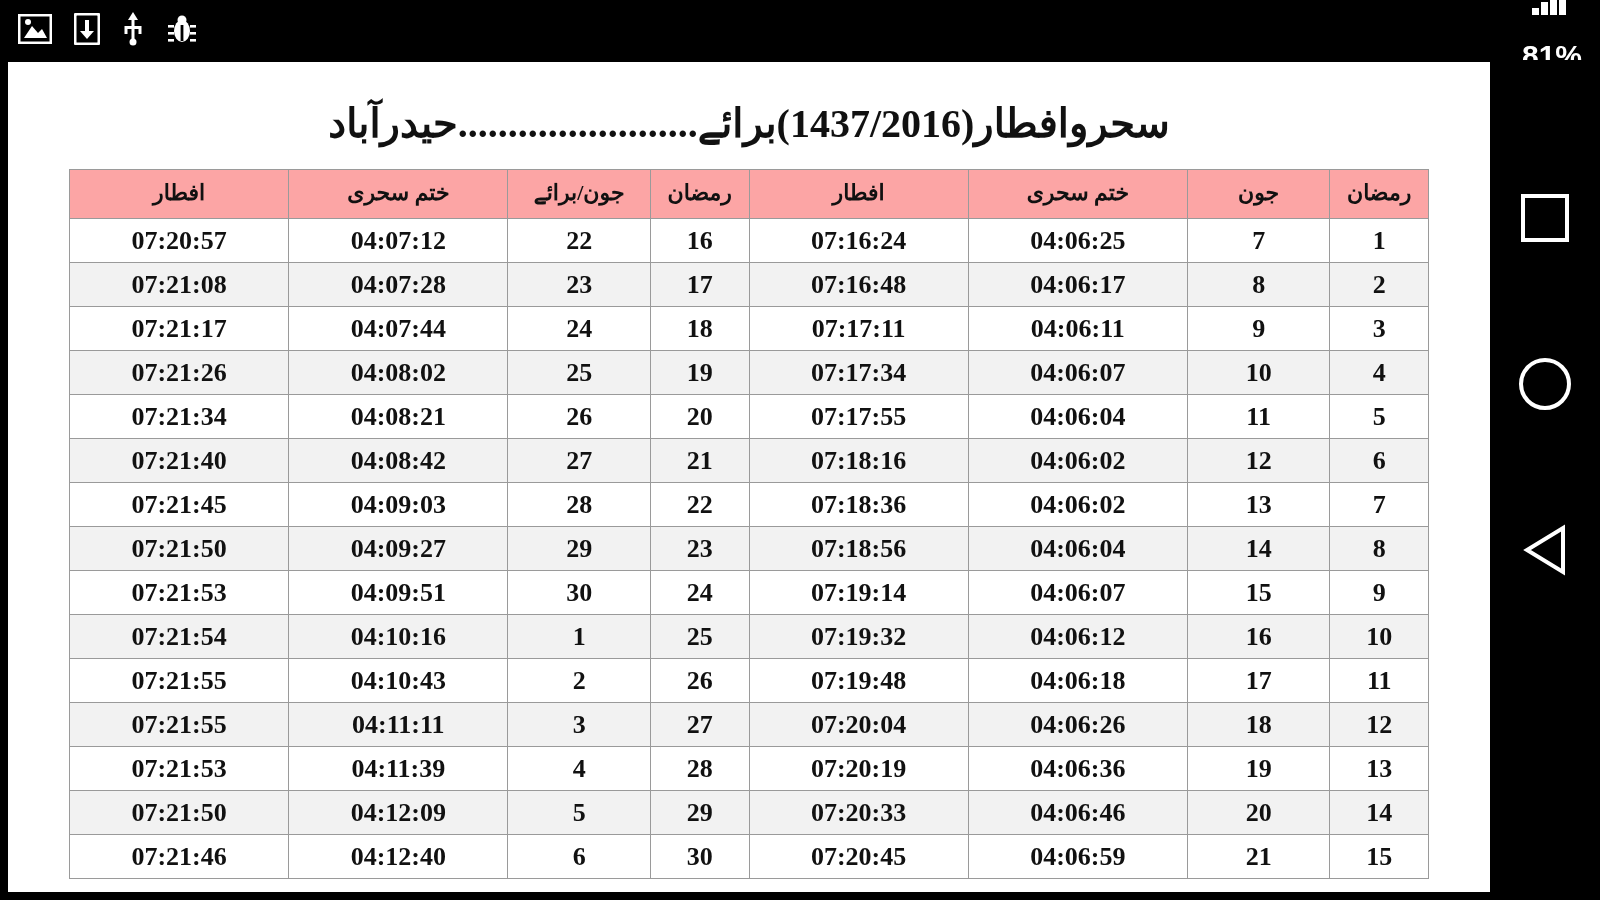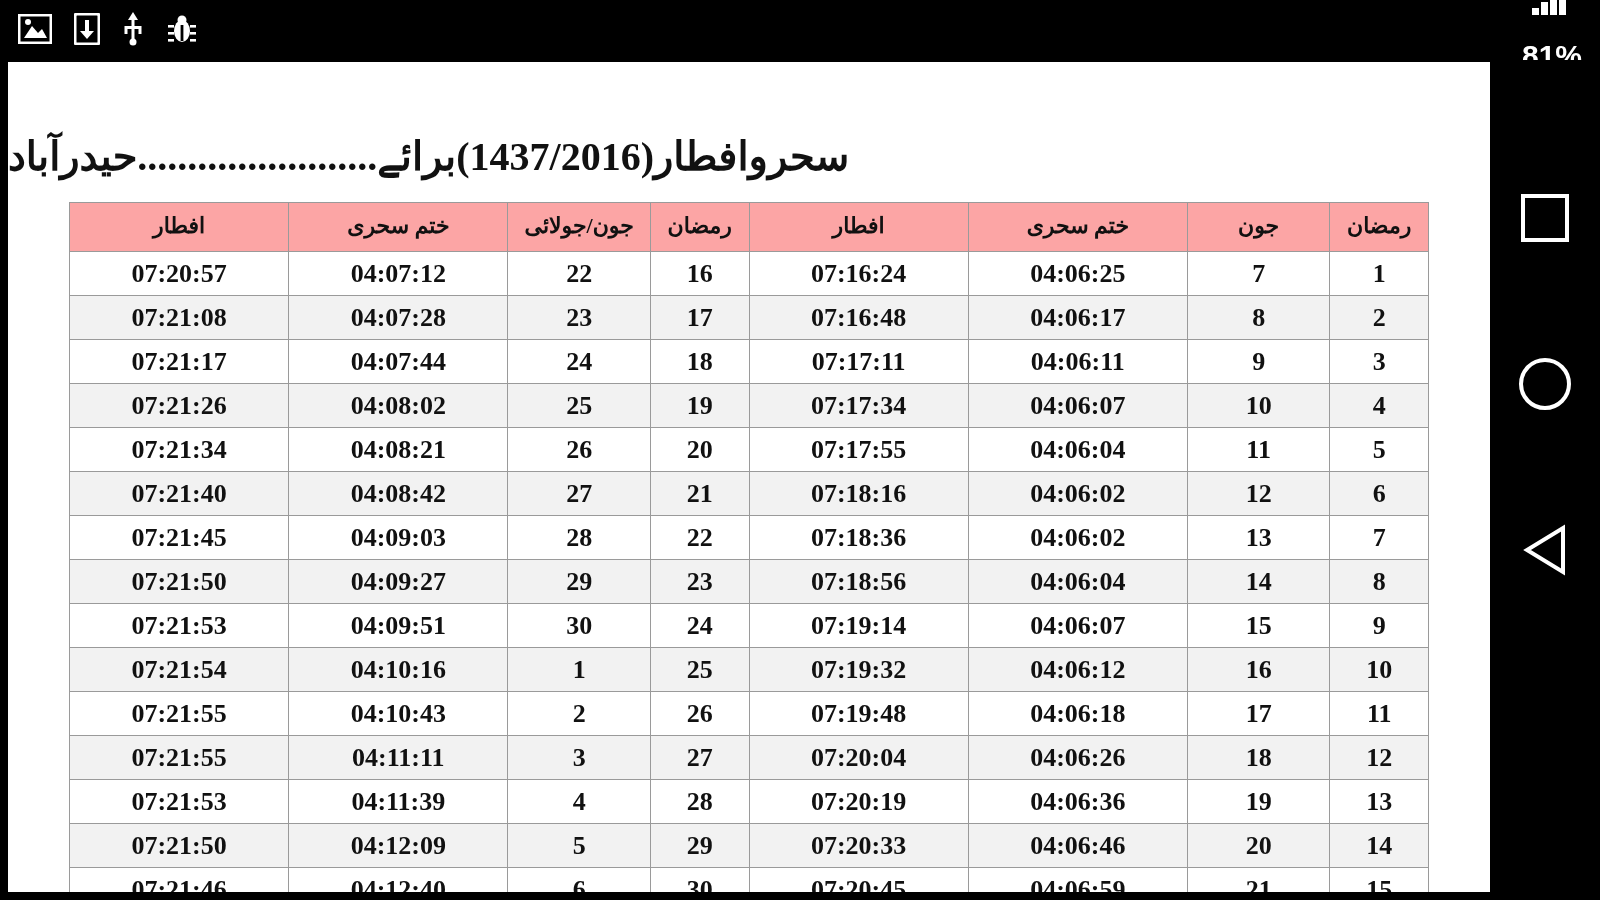--- a/index.html
+++ b/index.html
@@ -104,26 +104,26 @@
     position: absolute;
     left: 8px;
     top: 62px;
     width: 1482px;
     height: 830px;
     background: #fff;
     overflow: hidden;
   }
 
   #doc-title {
-    text-align: left;
+    text-align: center;
     font-family: "Liberation Serif", serif;
     font-weight: bold;
     font-size: 40px;
     color: #111;
-    margin-top: 71px;
+    margin-top: 38px;
     direction: rtl;
     white-space: nowrap;
   }
 
   table.cal {
     border-collapse: collapse;
     margin: 22px auto 0 auto;
     width: 1360px;
     direction: rtl;
     background: #fff;
@@ -250,21 +250,21 @@
           <col class="c-sah">
           <col class="c-ift">
       </colgroup>
       <thead>
         <tr>
           <th>رمضان</th>
           <th>جون</th>
           <th>ختم سحری</th>
           <th>افطار</th>
           <th>رمضان</th>
-          <th>جون/جولائی</th>
+          <th>جون/برائے</th>
           <th>ختم سحری</th>
           <th>افطار</th>
         </tr>
       </thead>
       <tbody id="cal-body">
           <tr>
             <td class="num">1</td>
             <td class="num">7</td>
             <td>04:06:25</td>
             <td>07:16:24</td>

